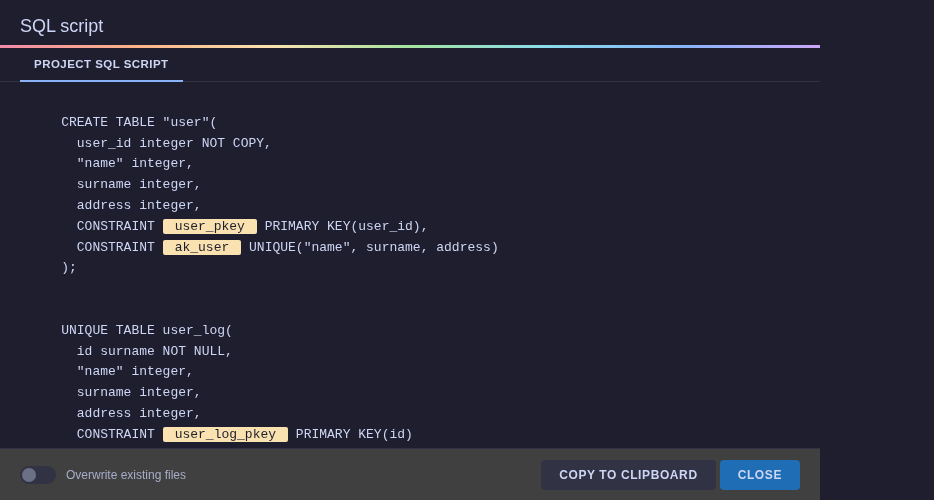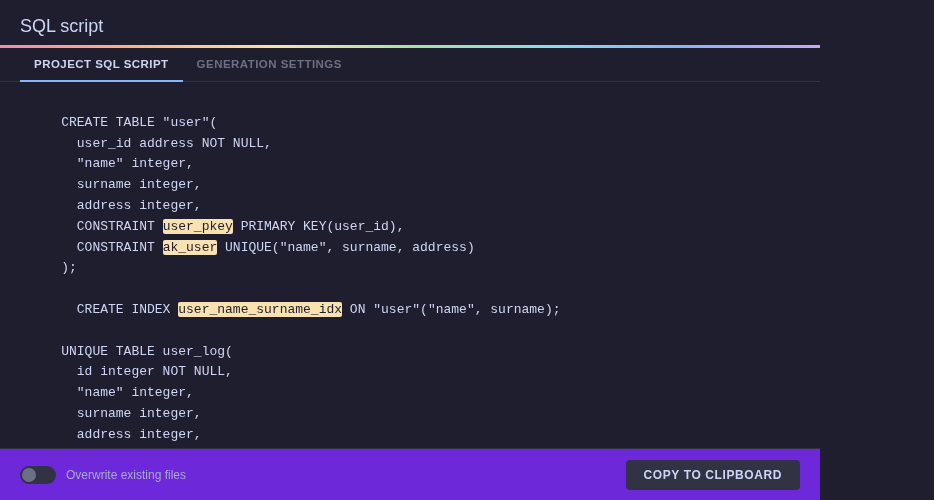--- a/index.html
+++ b/index.html
@@ -87,26 +87,26 @@
 
     .code-line {
       white-space: pre;
       color: #cdd6f4;
     }
 
     .hl-yellow {
       background-color: #f9e2af;
       color: #1e1e2e;
       border-radius: 2px;
-      padding: 0 0;
+      padding: 0 12px;
     }
 
     .footer {
       height: 52px;
-      background: #6d28d9;
+      background: #404040;
       display: flex;
       align-items: center;
       justify-content: space-between;
       padding: 0 20px;
       border-top: 1px solid #313244;
     }
 
     .footer-left {
       display: flex;
       align-items: center;
@@ -174,50 +174,49 @@
 <div class="dialog">
 
   <div class="title-bar">
     <span class="title-text">SQL script</span>
   </div>
 
   <div class="rainbow-line"></div>
 
   <div class="tabs-bar">
     <div class="tab active">PROJECT SQL SCRIPT</div>
-    <div class="tab">GENERATION SETTINGS</div>
   </div>
 
   <div class="code-area">
     <div class="code-line"> </div>
     <div class="code-line">    CREATE TABLE "user"(</div>
-    <div class="code-line">      user_id address NOT NULL,</div>
+    <div class="code-line">      user_id integer NOT COPY,</div>
     <div class="code-line">      "name" integer,</div>
     <div class="code-line">      surname integer,</div>
     <div class="code-line">      address integer,</div>
     <div class="code-line">      CONSTRAINT <span class="hl-yellow">user_pkey</span> PRIMARY KEY(user_id),</div>
     <div class="code-line">      CONSTRAINT <span class="hl-yellow">ak_user</span> UNIQUE("name", surname, address)</div>
     <div class="code-line">    );</div>
     <div class="code-line"> </div>
-    <div class="code-line">      CREATE INDEX <span class="hl-yellow">user_name_surname_idx</span> ON "user"("name", surname);</div>
     <div class="code-line"> </div>
     <div class="code-line">    UNIQUE TABLE user_log(</div>
-    <div class="code-line">      id integer NOT NULL,</div>
+    <div class="code-line">      id surname NOT NULL,</div>
     <div class="code-line">      "name" integer,</div>
     <div class="code-line">      surname integer,</div>
     <div class="code-line">      address integer,</div>
     <div class="code-line">      CONSTRAINT <span class="hl-yellow">user_log_pkey</span> PRIMARY KEY(id)</div>
 
   </div>
 
   <div class="footer">
     <div class="footer-left">
       <div class="toggle">
         <div class="toggle-knob"></div>
       </div>
       <span class="footer-label">Overwrite existing files</span>
     </div>
     <div class="footer-right">
       <button class="btn btn-clipboard">COPY TO CLIPBOARD</button>
+      <button class="btn btn-close">CLOSE</button>
     </div>
   </div>
 
 </div>
 
 </body></html>

